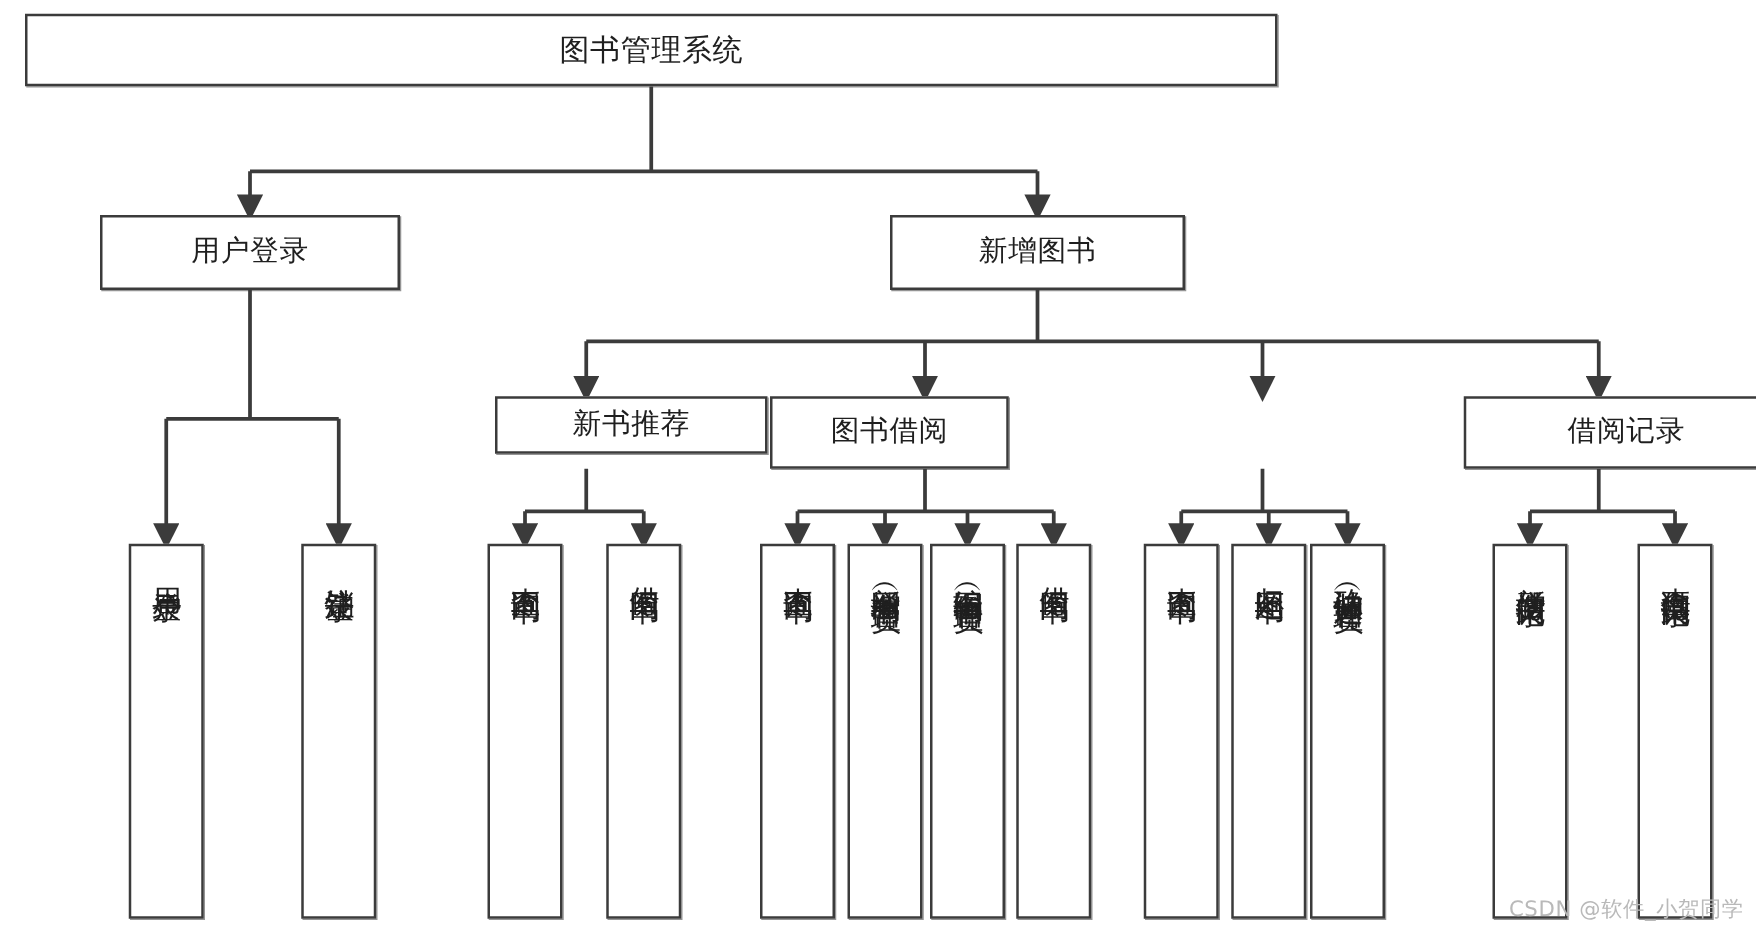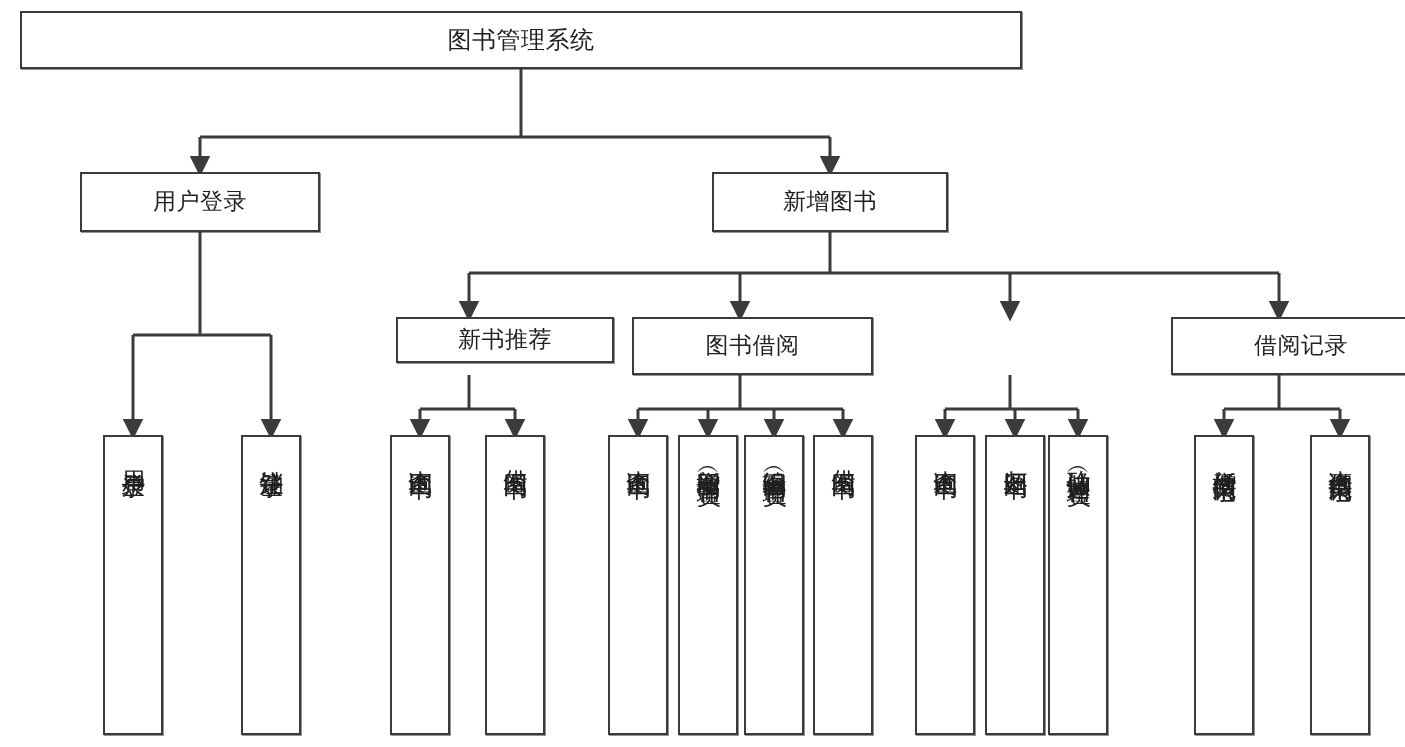--- a/index.html
+++ b/index.html
@@ -142,21 +142,21 @@
   <div class="node horizontal" style="left:80px; top:172px; width:240px; height:60px;">
     <span class="node-label">用户登录</span>
   </div>
   <div class="node horizontal" style="left:712px; top:172px; width:236px; height:60px;">
     <span class="node-label">新增图书</span>
   </div>
 
   <div class="node horizontal" style="left:360px; top:317px; width:218px; height:46px;margin-left:36px;">
     <span class="node-label">新书推荐</span>
   </div>
-  <div class="node horizontal" style="left:632px; top:317px; width:241px; height:58px;">
+  <div class="node horizontal" style="left:616px; top:317px; width:191px; height:58px;">
     <span class="node-label">图书借阅</span>
   </div>
   <div class="node horizontal" style="left:1171px; top:317px; width:260px; height:58px;">
     <span class="node-label">借阅记录</span>
   </div>
 
   <div class="node vertical" style="left:103px; top:435px; width:60px; height:300px;">
     <span class="node-label">用户登录</span>
   </div>
   <div class="node vertical" style="left:241px; top:435px; width:60px; height:300px;">
@@ -193,14 +193,15 @@
     <span class="node-label">确认归还（管理员）</span>
   </div>
 
   <div class="node vertical" style="left:1194px; top:435px; width:60px; height:300px;">
     <span class="node-label">新增借阅记录</span>
   </div>
   <div class="node vertical" style="left:1310px; top:435px; width:60px; height:300px;">
     <span class="node-label">查询借阅记录</span>
   </div>
 
+  <div class="watermark">CSDN @软件_小贺同学</div>
 
 </div>
 
 </body></html>

